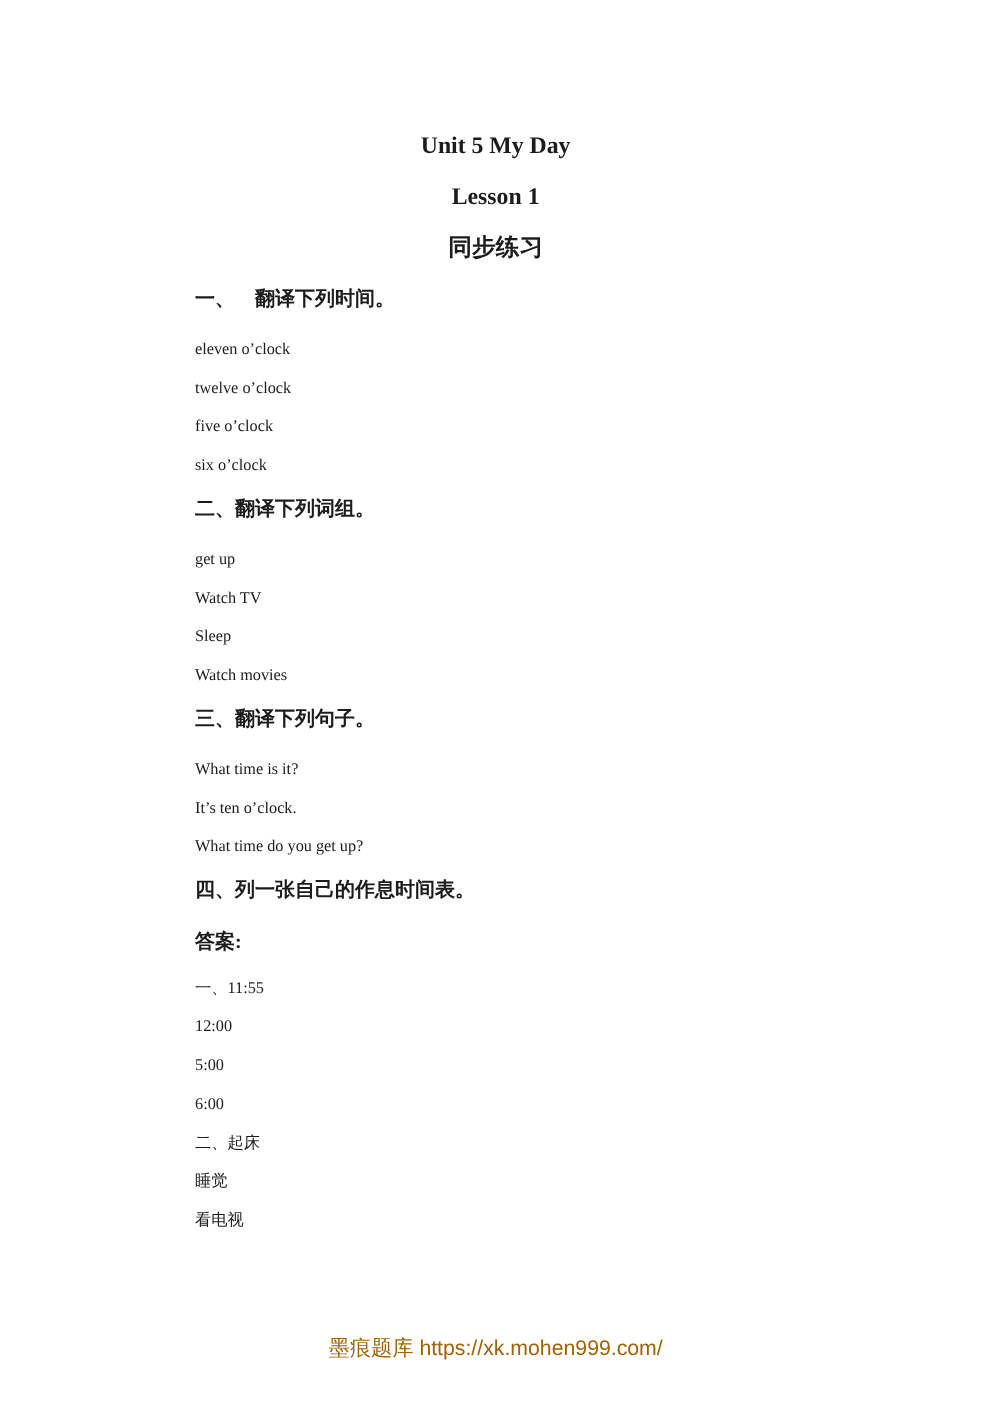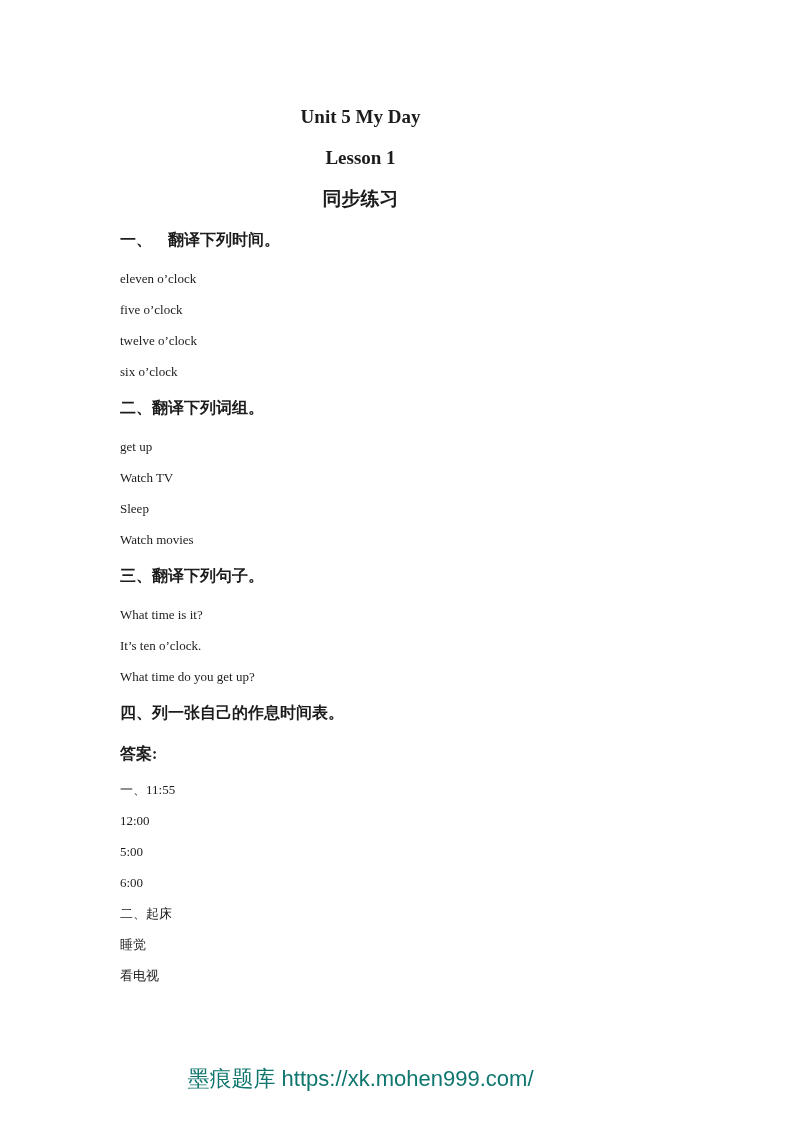--- a/index.html
+++ b/index.html
@@ -7,20 +7,21 @@
     width: 793px; height: 1122px;
     background: #ffffff;
     font-family: "Liberation Serif", "DejaVu Serif", serif;
     color: #1c1c1c;
     overflow: hidden;
   }
   .page {
     position: relative;
     width: 721px; height: 1122px;
     background: #ffffff;
+    margin-left: 36px;
   }
   .content {
     padding: 96px 120px 0 120px;
   }
   .title {
     margin: 0;
     font-size: 19px;
     font-weight: bold;
     text-align: center;
     line-height: 41px;
@@ -46,39 +47,39 @@
     margin: 0;
     font-size: 13px;
     line-height: 31px;
   }
   .footer {
     position: absolute;
     left: 0; right: 0;
     top: 1068px;
     text-align: center;
     font-family: "Liberation Sans", "DejaVu Sans", sans-serif;
-    font-size: 22px;
+    font-size: 17px;
     line-height: 22px;
-    color: #0f766e;
+    color: #a16207;
   }
 </style>
 </head>
 <body>
 
 <div class="page">
   <div class="content">
 
     <h1 class="title">Unit 5 My Day</h1>
     <h2 class="title">Lesson 1</h2>
     <h2 class="title">同步练习</h2>
 
     <div class="sec-heading">一、　翻译下列时间。</div>
     <p class="en-line">eleven o’clock</p>
+    <p class="en-line">twelve o’clock</p>
     <p class="en-line">five o’clock</p>
-    <p class="en-line">twelve o’clock</p>
     <p class="en-line">six o’clock</p>
 
     <div class="sec-heading">二、翻译下列词组。</div>
     <p class="en-line">get up</p>
     <p class="en-line">Watch TV</p>
     <p class="en-line">Sleep</p>
     <p class="en-line">Watch movies</p>
 
     <div class="sec-heading">三、翻译下列句子。</div>
     <p class="en-line">What time is it?</p>

